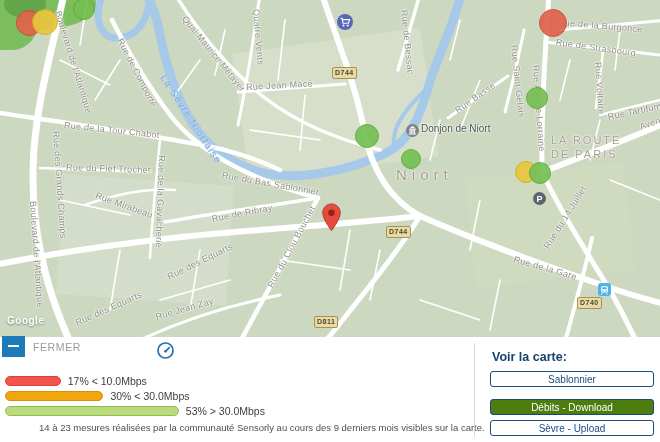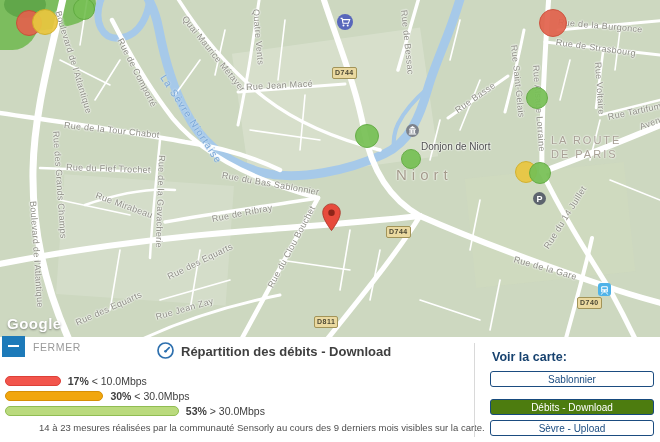--- a/index.html
+++ b/index.html
@@ -33,37 +33,37 @@
   .poi-circle{position:absolute;border-radius:50%;display:flex;align-items:center;justify-content:center;}
   .poi-label{position:absolute;font-size:10px;color:#4f4f4f;white-space:nowrap;
       text-shadow:0 0 2px #fff,0 0 2px #fff,0 0 2px #fff;}
   #train-poi{position:absolute;left:598px;top:283px;width:13px;height:13px;background:#4fb3e8;border-radius:3px;}
   #parking-poi{left:533px;top:192px;width:13px;height:13px;background:#5d646e;color:#fff;
       font-size:9px;font-weight:bold;}
   #cart-poi{left:337px;top:14px;width:16px;height:16px;background:#5867bb;}
   #donjon-poi{left:406px;top:124px;width:13px;height:13px;background:#7d828b;}
 
   #pin{position:absolute;left:322px;top:203px;width:19px;height:29px;}
-  #google-logo{position:absolute;left:7px;top:315px;font-size:15px;font-weight:bold;color:#fff;
+  #google-logo{position:absolute;left:7px;top:315px;font-size:10px;font-weight:bold;color:#fff;
       letter-spacing:.5px;text-shadow:0 1px 2px rgba(60,60,60,.55);}
 
   
   #panel{position:absolute;left:0;top:337px;width:660px;height:105px;background:#fff;}
   #fermer{position:absolute;left:0;top:-1px;display:flex;align-items:center;cursor:pointer;}
   #fermer .sq{width:23px;height:21px;background:#1d7ab9;margin-left:2px;position:relative;}
   #fermer .sq::after{content:"";position:absolute;left:6px;top:9px;width:11px;height:2px;background:#fff;}
   #fermer .txt{margin-left:8px;font-size:10.5px;color:#9a9a9a;letter-spacing:.6px;}
 
   #legend-title{position:absolute;left:181px;top:7px;font-size:13px;font-weight:bold;color:#3f3f3f;}
   #gauge-icon{position:absolute;left:156px;top:4px;}
 
   .legend-row{position:absolute;left:5px;display:flex;align-items:center;gap:7px;height:12px;}
   .legend-bar{height:10px;border-radius:6px;border:1px solid transparent;box-sizing:border-box;}
   .legend-label{font-size:10.5px;color:#3e3e3e;white-space:nowrap;}
-  .legend-label b{font-weight:bold;}
+  .legend-label b{font-weight:normal;}
   #row-0{top:38px;} #row-1{top:53px;} #row-2{top:68px;}
 
   #note{position:absolute;left:39px;top:85px;font-size:9.5px;color:#4f4f4f;}
 
   #v-divider{position:absolute;left:474px;top:6px;width:1px;height:94px;background:#d9d9d9;}
 
   #voir-heading{position:absolute;left:492px;top:13px;font-size:12.5px;font-weight:bold;color:#17426f;}
   .map-btn{position:absolute;left:490px;width:164px;height:16px;background:#fff;border:1px solid #1b4c80;
       border-radius:3px;color:#1b4c80;font-size:10px;display:flex;align-items:center;justify-content:center;
       cursor:pointer;box-sizing:border-box;font-family:"Liberation Sans",sans-serif;}
@@ -192,21 +192,21 @@
         <circle cx="6.5" cy="11.4" r="1" fill="#fff"></circle>
           <circle cx="10.7" cy="11.4" r="1" fill="#fff"></circle>
       </svg>
     </div>
 
     <div class="poi-circle" id="donjon-poi">
       <svg width="13" height="13" viewBox="0 0 13 13">
         <path fill="#fff" d="M3.1 4.9h6.8v.9H3.1zM3.6 6.1h1v3.1h-1zM5.1 6.1h1v3.1h-1zM6.6 6.1h1v3.1h-1zM8.1 6.1h1v3.1h-1zM2.8 9.5h7.4v.9H2.8zM6.5 2.1L3.1 4.6h6.8z"></path>
       </svg>
     </div>
-    <span class="poi-label" style="left:421px;top:141px;">Donjon de Niort</span>
+    <span class="poi-label" style="left:421px;top:123px;">Donjon de Niort</span>
 
     <div class="poi-circle" id="parking-poi">
       <span>P</span>
     </div>
 
     <div id="train-poi">
       <svg width="13" height="13" viewBox="0 0 13 13">
         <rect x="3.2" y="2.3" width="6.6" height="6.2" rx="1.2" fill="#fff"></rect>
         <rect x="4.2" y="3.3" width="4.6" height="2" rx=".4" fill="#4fb3e8"></rect>
         <circle cx="4.9" cy="7" r=".8" fill="#4fb3e8"></circle>
@@ -245,21 +245,20 @@
       <span class="txt">FERMER</span>
     </div>
 
     <div id="gauge-icon">
       <svg width="19" height="19" viewBox="0 0 19 19">
         <circle cx="9.5" cy="9.5" r="7.5" stroke="#2e70ae" stroke-width="1.7" fill="none"></circle>
         <path d="M9.5 10.4l3.7-3.7" stroke="#2e70ae" stroke-width="1.7" stroke-linecap="round"></path>
         <circle cx="9.5" cy="10.2" r="1.3" fill="#2e70ae"></circle>
       </svg>
     </div>
-    <div id="legend-title">Répartition des débits - Download</div>
 
     <div class="legend-row" id="row-0">
       <div class="legend-bar" style="width: 55.76px; background: rgb(242, 85, 76); border-color: rgb(221, 64, 56);"></div>
       <span class="legend-label"><b>17%</b>&nbsp;<span>&lt; 10.0Mbps</span></span>
     </div>
     <div class="legend-row" id="row-1">
       <div class="legend-bar" style="width: 98.4px; background: rgb(241, 166, 14); border-color: rgb(214, 143, 6);"></div>
       <span class="legend-label"><b>30%</b>&nbsp;<span>&lt; 30.0Mbps</span></span>
     </div>
     <div class="legend-row" id="row-2">

